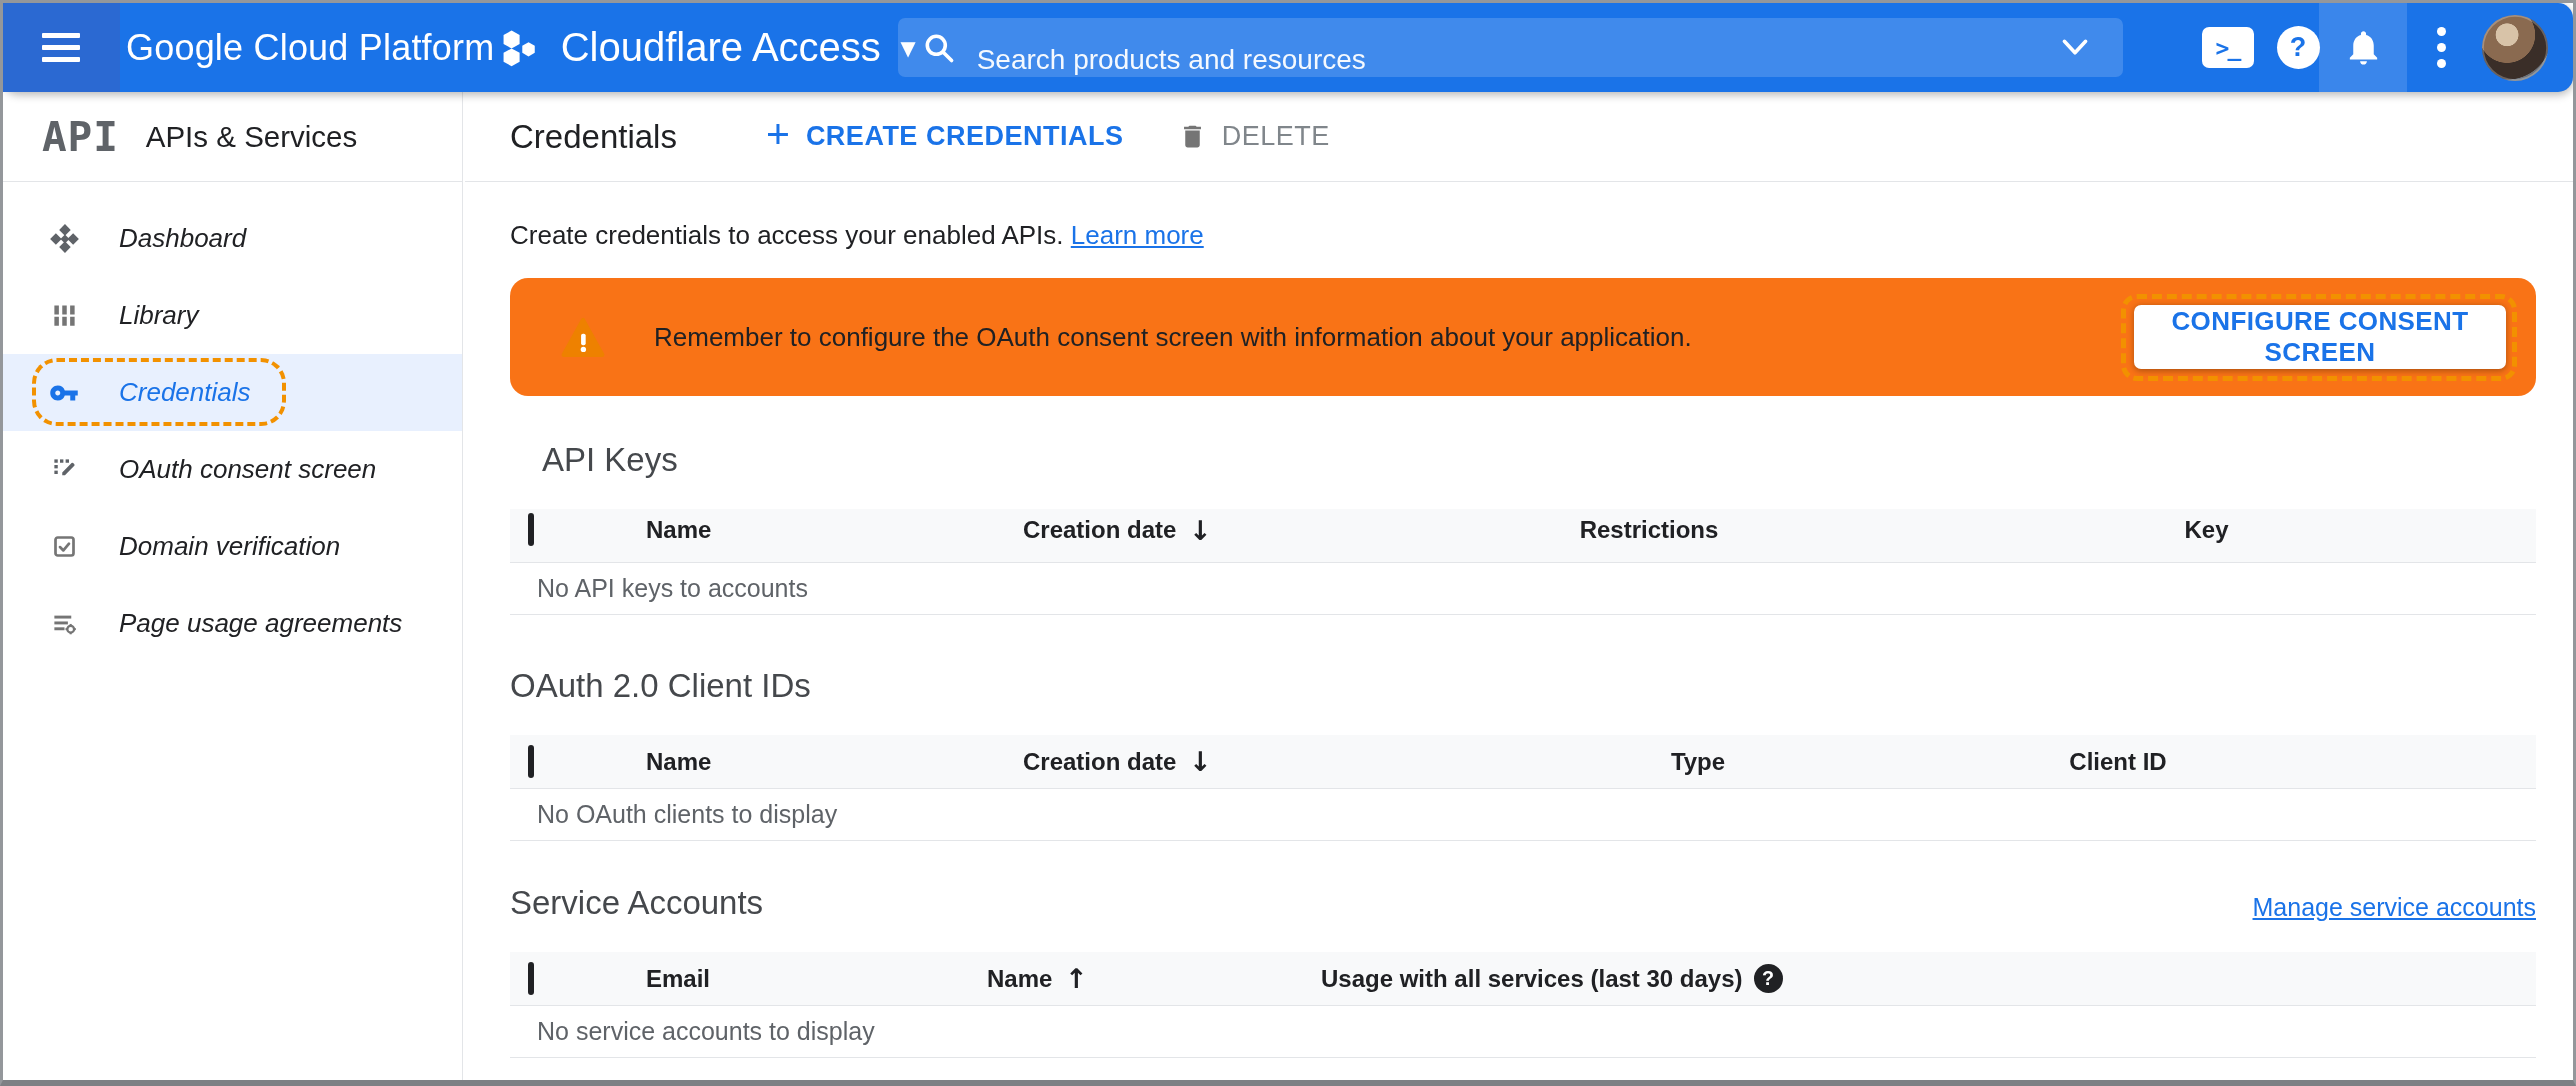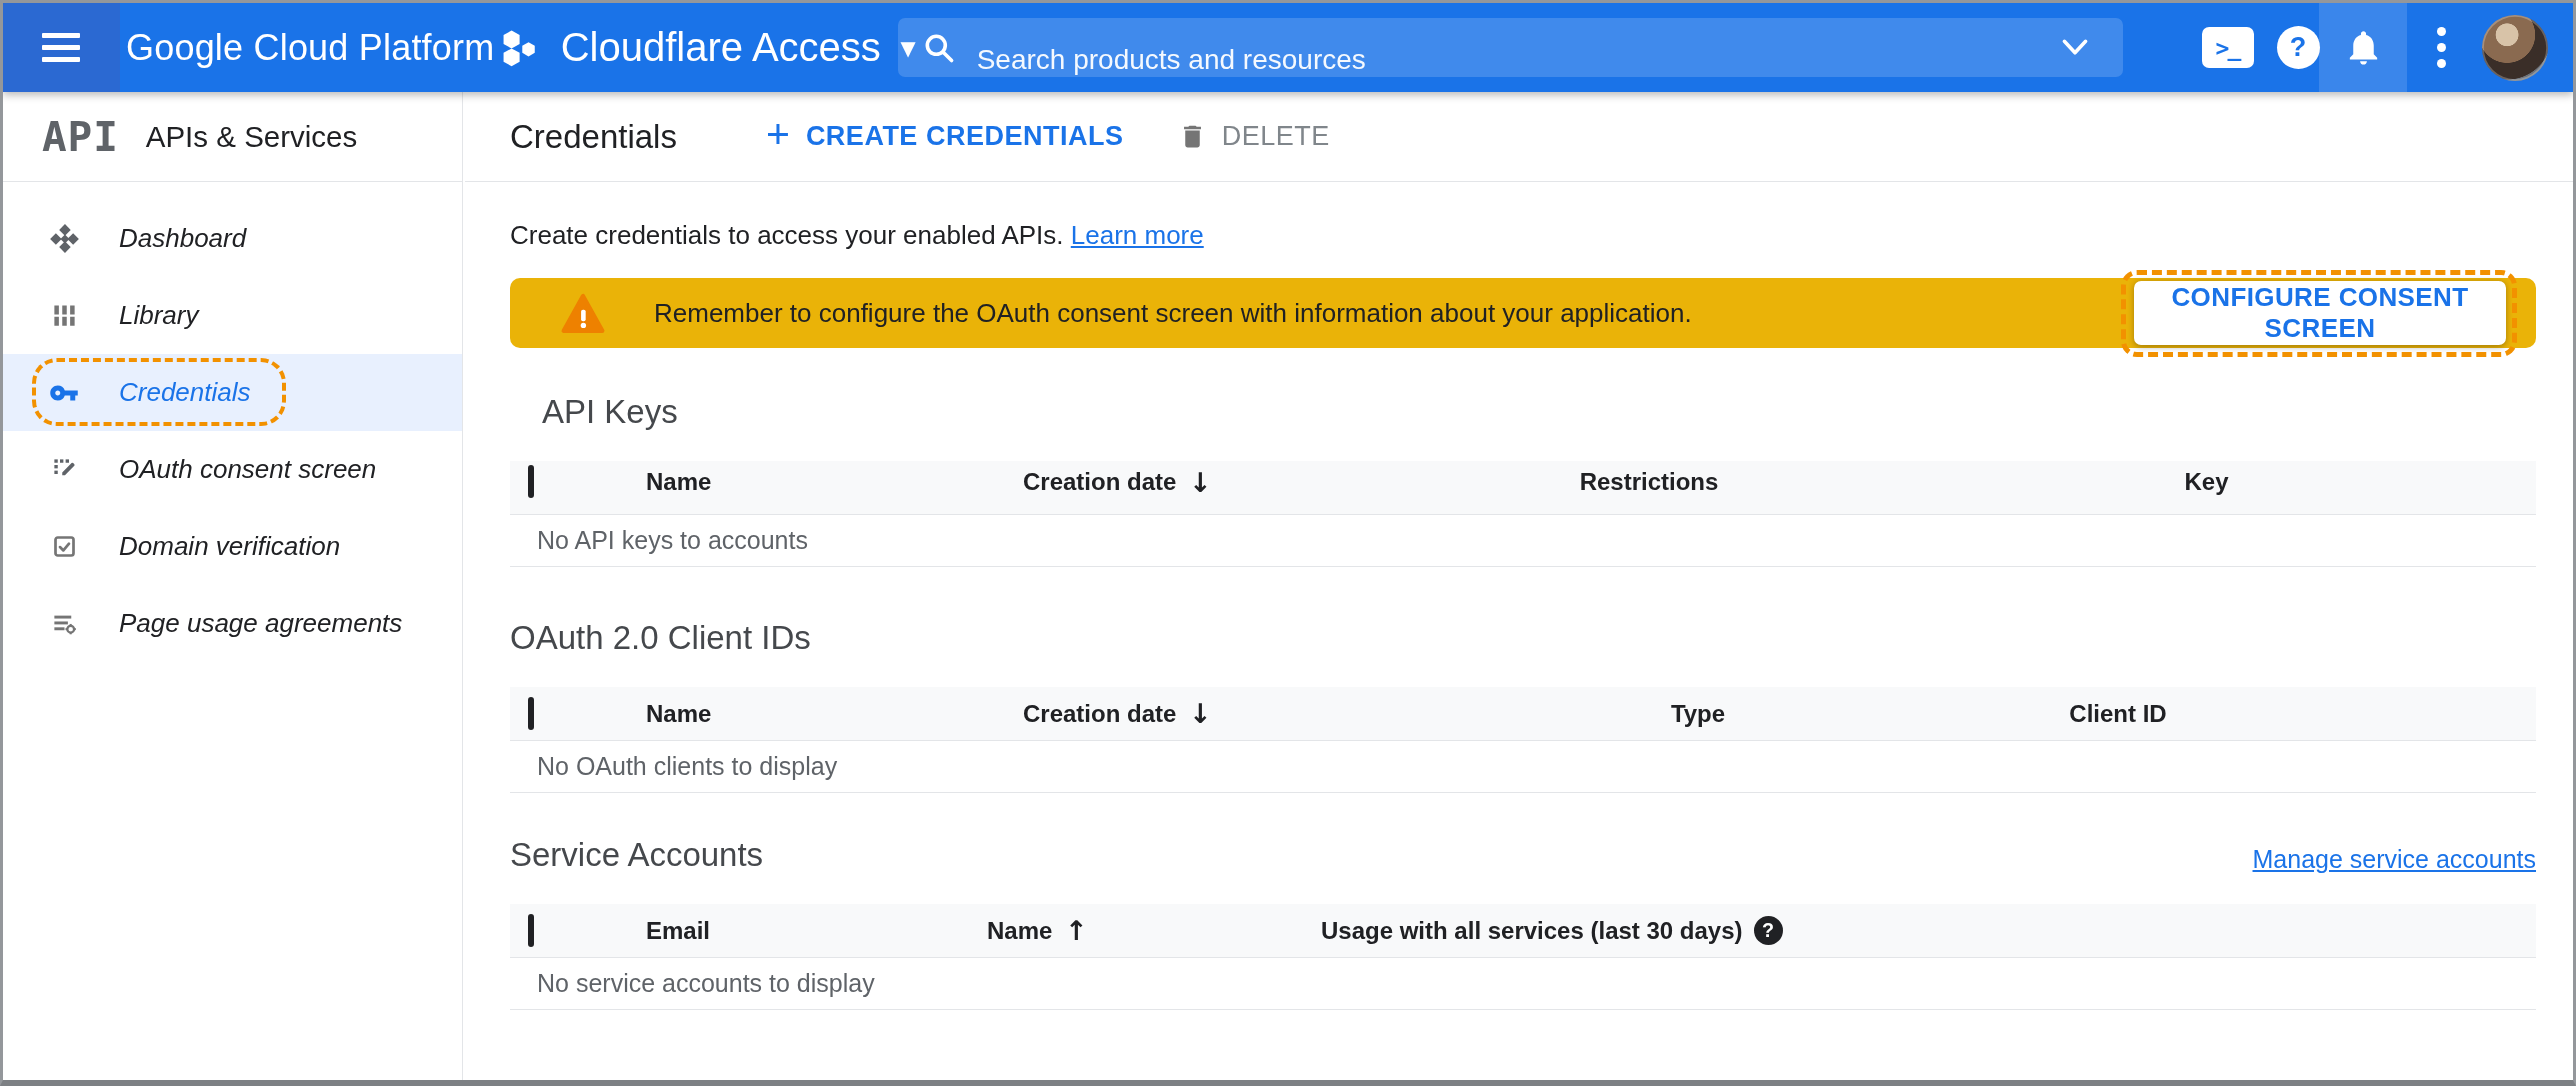--- a/index.html
+++ b/index.html
@@ -7,21 +7,21 @@
   body { font-family:"Liberation Sans", sans-serif; color:#202124; }
 
   .screen {
     position:relative; width:2576px; height:1086px; background:#ffffff;
     border:3.6px solid #94979b; border-bottom:6.3px solid #7d8084; overflow:hidden;
   }
 
   
   .topbar {
     position:absolute; left:0; top:0; right:0; height:89px;
-    background:#1a73e8; z-index:10; box-shadow:0 2.7px 8px rgba(0,0,0,0.28);
+    background:#1a73e8; z-index:10; box-shadow:0 2.7px 8px rgba(0,0,0,0.28);border-radius:15px;
   }
   .menu-zone { position:absolute; left:0; top:0; width:117px; height:89px; background:#2b69d2; cursor:pointer; }
   .hamburger { position:absolute; left:39px; top:30px; width:38px; height:29px; display:flex; flex-direction:column; justify-content:space-between; }
   .hamburger span { display:block; height:5.4px; background:#ffffff; border-radius:0.9px; }
   .gcp-logo { position:absolute; left:123px; top:0; height:89px; display:flex; align-items:center; color:#ffffff; font-size:36px; font-weight:400; letter-spacing:0.2px; cursor:pointer; }
   .project-picker { position:absolute; left:497px; top:0; height:89px; display:flex; align-items:center; gap:19.7px; color:#ffffff; cursor:pointer; }
   .project-picker .pname { font-size:40px; }
   .project-picker .tri { font-size:19.7px; line-height:1; padding-top:3.6px; font-family:"DejaVu Sans", sans-serif; }
 
   .searchbox {
@@ -79,21 +79,21 @@
   .create-btn .plus { font-size:41px; font-weight:400; color:#1a73e8; line-height:1; padding-bottom:3.6px; }
   .create-btn .lbl { font-size:27px; font-weight:700; color:#1a73e8; letter-spacing:0.5px; }
   .delete-btn { margin-left:55px; gap:14.3px; }
   .delete-btn .lbl { font-size:27px; font-weight:400; color:#80868b; letter-spacing:0.5px; }
 
   .content { padding:0 37px 0 45px; }
   .intro { margin-top:38px; font-size:26px; color:#202124; }
   .intro a { color:#1a73e8; text-decoration:underline; cursor:pointer; }
 
   .notice {
-    position:relative; margin-top:27px; height:70px; background:#eab308; border-radius:10px;
+    position:relative; margin-top:27px; height:118px; background:#f97316; border-radius:18px;
     display:flex; align-items:center;
   }
   .notice .warn { margin-left:50px; }
   .notice .msg { margin-left:48px; font-size:26px; color:#202124; }
   .notice-btn-wrap { position:absolute; right:30px; top:50%; transform:translateY(-50%); }
   .notice-btn {
     position:relative; width:372px; height:64px; background:#ffffff; border:none; border-radius:7.1px;
     box-shadow:0 1.8px 6.3px rgba(0,0,0,0.3); cursor:pointer;
     font-family:"Liberation Sans", sans-serif; font-size:26px; font-weight:700; color:#1a73e8; letter-spacing:0.4px;
   }

